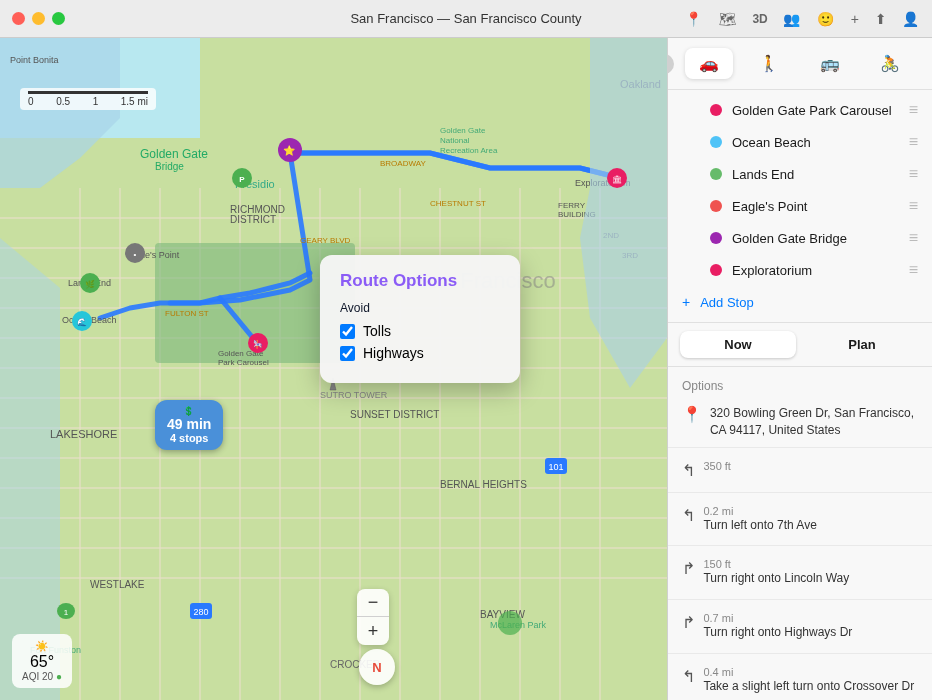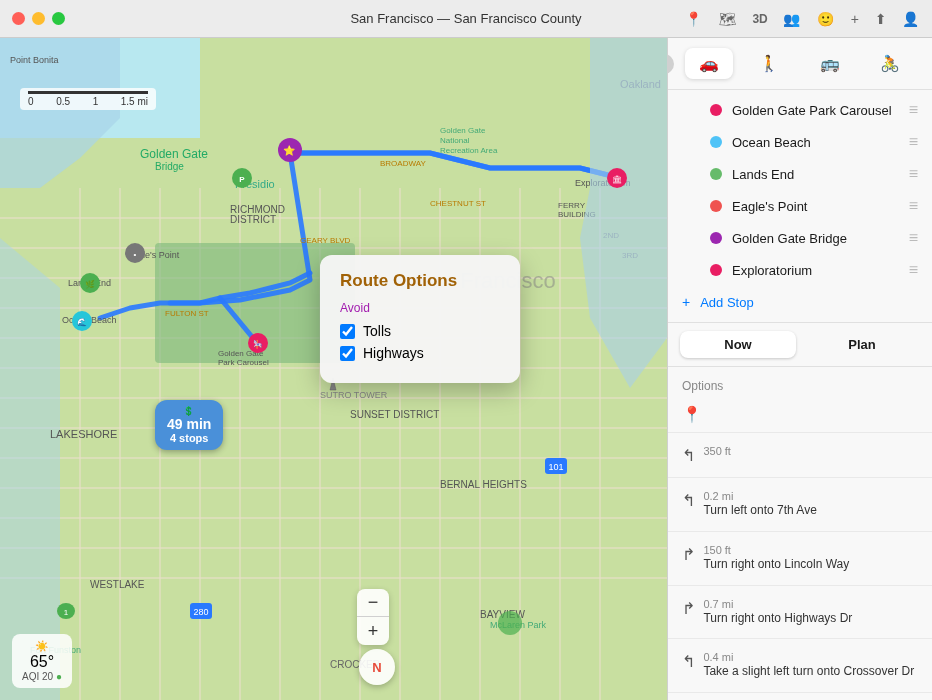--- a/index.html
+++ b/index.html
@@ -59,22 +59,22 @@
     .weather-aqi { font-size: 10px; color: #555; }
 
     
     .route-options-popup {
       position: absolute; top: 255px; left: 320px;
       background: rgba(245,245,245,0.97); border-radius: 12px;
       padding: 16px 20px; width: 200px;
       box-shadow: 0 8px 24px rgba(0,0,0,0.25);
       z-index: 50;
     }
-    .route-options-title { font-size: 17px; font-weight: 600; margin-bottom: 10px; color: #a16207; }
-    .route-options-avoid { font-size: 12px; color: #a21caf; margin-bottom: 8px; }
+    .route-options-title { font-size: 17px; font-weight: 600; margin-bottom: 10px; color: #8b5cf6; }
+    .route-options-avoid { font-size: 12px; color: #0f172a; margin-bottom: 8px; }
     .route-option-item { display: flex; align-items: center; gap: 8px; margin-bottom: 6px; font-size: 14px; }
     .route-option-item input[type=checkbox] { width: 15px; height: 15px; accent-color: #007aff; }
 
     
     .compass {
       position: absolute; bottom: 15px; right: 270px;
       width: 36px; height: 36px; background: rgba(255,255,255,0.9);
       border-radius: 50%; display: flex; align-items: center; justify-content: center;
       font-size: 12px; font-weight: 700; color: #333;
       box-shadow: 0 2px 6px rgba(0,0,0,0.2);
@@ -427,20 +427,21 @@
     <button class="now-btn">Now</button>
     <button class="plan-btn">Plan</button>
   </div>
 
   <div class="options-section scrollbar">
     <div class="options-header">Options</div>
 
     <div class="route-step">
       <div style="display:flex;align-items:flex-start;gap:8px;">
         <span style="color:#e91e63;font-size:16px;flex-shrink:0;">📍</span>
+        <span class="step-text">320 Bowling Green Dr, San Francisco, CA  94117, United States</span>
       </div>
     </div>
 
     <div class="route-step">
       <div class="route-step-detail">
         <span class="turn-icon">↰</span>
         <div>
           <div class="step-dist">350 ft</div>
         </div>
       </div>

